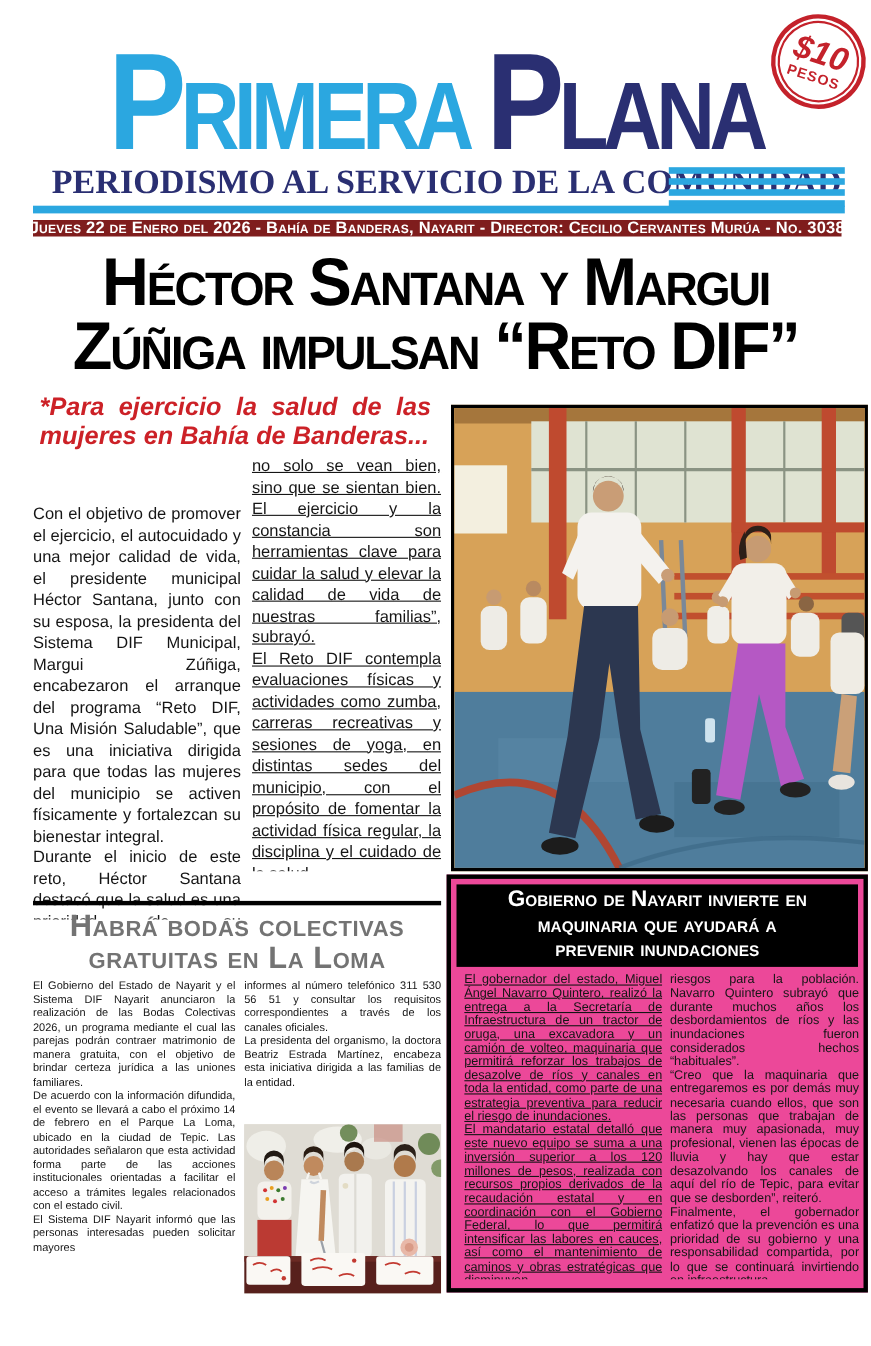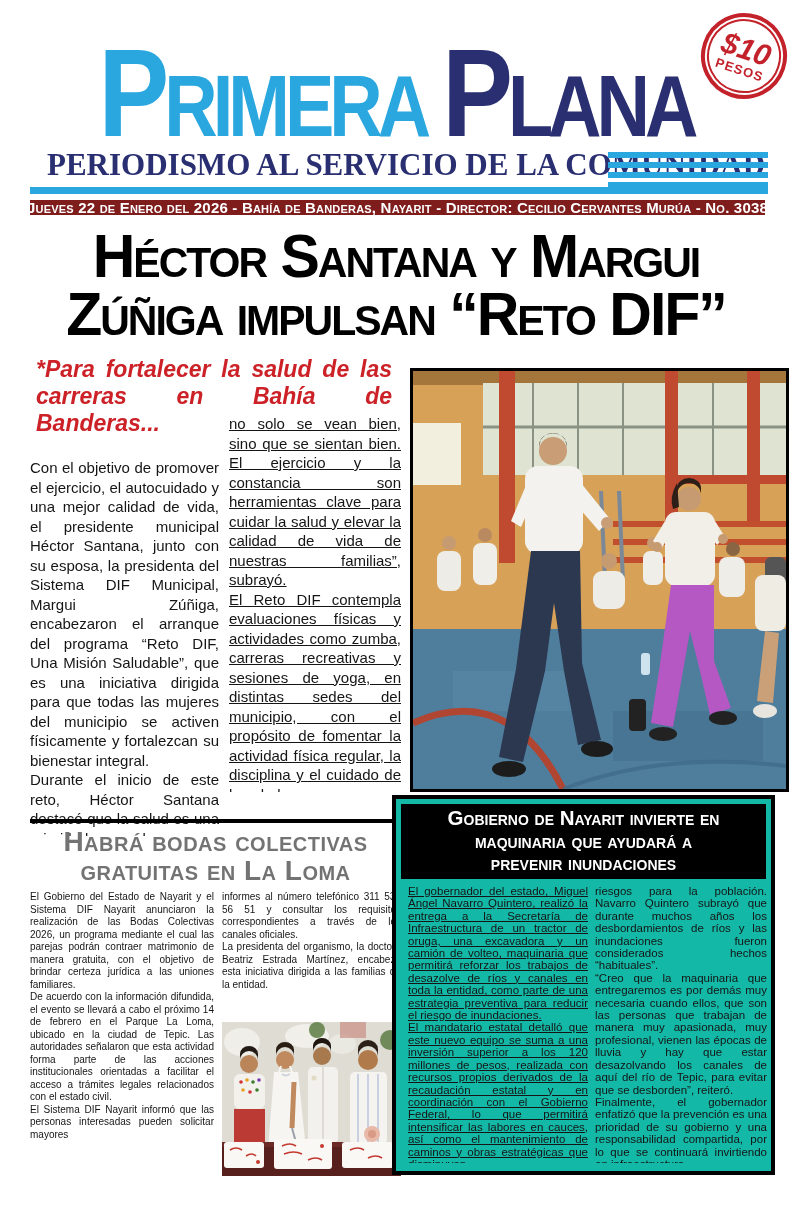--- a/index.html
+++ b/index.html
@@ -87,22 +87,22 @@
   .bodas-col.c1{ left:30px;  width:184px; height:284px; }
   .bodas-col.c2{ left:222px; width:179px; height:130px; }
 
   .wedding-photo{
     position:absolute; left:222px; top:1022px; width:179px; height:154px; background:#dfdcd4;
   }
   .wedding-photo svg{ display:block; width:100%; height:100%; }
 
   
   .maq-box{
-    position:absolute; left:392px; top:795px; width:375px; height:372px;
-    border:4px solid #000; background:#14b8a6; box-sizing:content-box;
+    position:absolute; left:406px; top:795px; width:375px; height:372px;
+    border:4px solid #000; background:#ec4899; box-sizing:content-box;
   }
   .maq-headline{
     position:absolute; left:5px; right:5px; top:5px; background:#000; color:#fff;
     text-align:center; font-variant:small-caps; font-weight:bold;
     font-size:20.5px; line-height:22.5px; padding:3px 0 4px 0; white-space:pre-line;
   }
   .maq-col{
     position:absolute; top:86px; height:278px; overflow:hidden;
     font-size:11.5px; line-height:12.4px; text-align:justify; white-space:pre-line;
     color:#151515;
@@ -133,21 +133,21 @@
     <div class="stripe"></div>
     <div class="stripe"></div>
     <div class="stripe"></div>
   </div>
   <div class="blue-rule"></div>
 
   <div class="date-bar">Jueves 22 de Enero del 2026 - Bahía de Banderas, Nayarit - Director: Cecilio Cervantes Murúa - No. 3038</div>
 
   <div class="lead-headline">Héctor Santana y Margui
 Zúñiga impulsan “Reto DIF”</div>
-  <div class="lead-subhead">*Para fortalecer la salud de las carreras en Bahía de Banderas...</div>
+  <div class="lead-subhead">*Para ejercicio la salud de las mujeres en Bahía de Banderas...</div>
   <div class="lead-col c1">Con el objetivo de promover el ejercicio, el autocuidado y una mejor calidad de vida, el presidente municipal Héctor Santana, junto con su esposa, la presidenta del Sistema DIF Municipal, Margui Zúñiga, encabezaron el arranque del programa “Reto DIF, Una Misión Saludable”, que es una iniciativa dirigida para que todas las mujeres del municipio se activen físicamente y fortalezcan su bienestar integral.
 Durante el inicio de este reto, Héctor Santana destacó que la salud es una prioridad de su administración y que este programa busca generar hábitos positivos.
 “Queremos que las mujeres de Bahía de Banderas</div>
   <div class="lead-col c2">no solo se vean bien, sino que se sientan bien. El ejercicio y la constancia son herramientas clave para cuidar la salud y elevar la calidad de vida de nuestras familias”, subrayó.
 El Reto DIF contempla evaluaciones físicas y actividades como zumba, carreras recreativas y sesiones de yoga, en distintas sedes del municipio, con el propósito de fomentar la actividad física regular, la disciplina y el cuidado de la salud.
 La invitación está abierta a todas las mujeres de Bahía de Banderas que deseen integrarse a un proceso de cambio positivo.</div>
 
   <div class="lead-photo">
     <svg viewBox="0 0 373 418" preserveAspectRatio="none">
       <rect x="0" y="0" width="373" height="418" fill="#d7a258"></rect>

